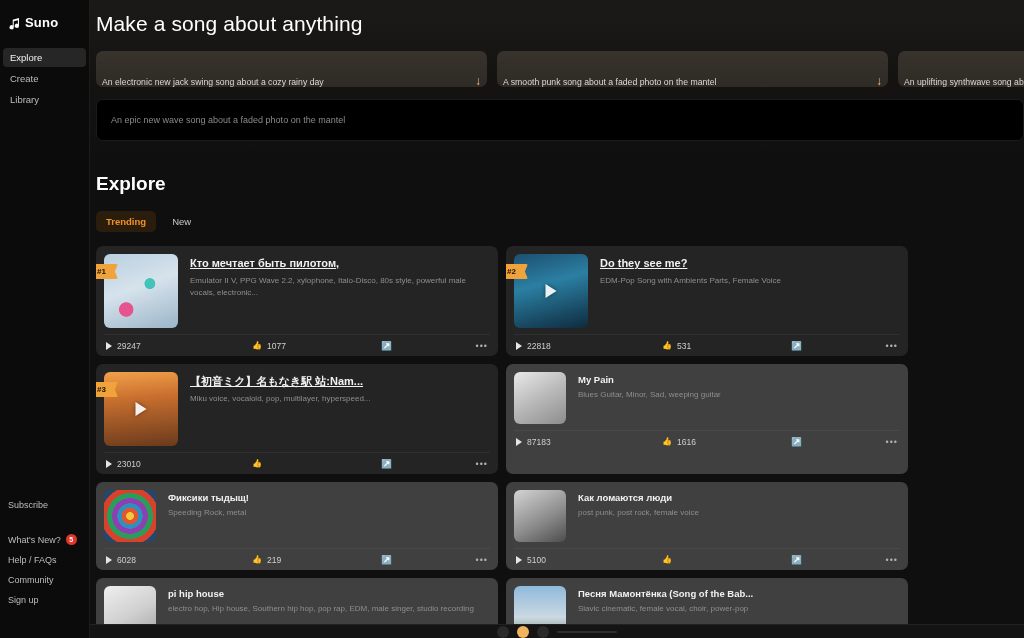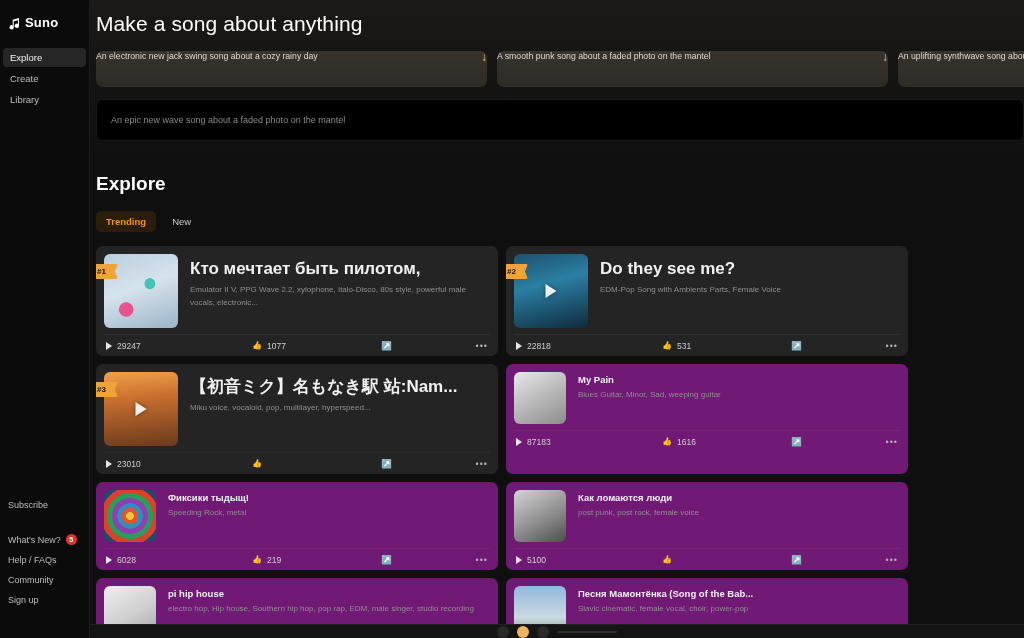--- a/index.html
+++ b/index.html
@@ -46,22 +46,22 @@
     background: linear-gradient(180deg, #1b1a18 0%, #141312 55%, #101010 100%);
   }
   .hero-title {
     font-size: 21px; font-weight: 400; color: #fff; letter-spacing: .1px;
     padding-left: 6px; margin-bottom: 15px;
   }
   .prompt-row { display: flex; gap: 10px; padding-left: 6px; margin-bottom: 12px; }
   .prompt-card {
     flex: 0 0 391px; height: 36px; border-radius: 7px;
     background: linear-gradient(180deg, #38332c 0%, #2e2a25 100%);
-    display: flex; align-items: flex-start; justify-content: space-between;
-    padding: 0 0; cursor: pointer; overflow: hidden;
+    display: flex; align-items: flex-end; justify-content: space-between;
+    padding: 0 6px; cursor: pointer; overflow: hidden;
   }
   .prompt-text { font-size: 8.7px; color: #ded9d2; white-space: nowrap; overflow: hidden; }
   .arrow-dl { color: #f5c06b; font-size: 12px; line-height: 1; }
   .big-input-wrap { padding-left: 6px; }
   .big-input {
     width: 100%; height: 42px; background: #000; border: 1px solid #1a1a1a;
     border-radius: 7px; display: flex; align-items: center; padding: 0 14px;
   }
   .big-input-ph { font-size: 9px; color: #8a8a8a; }
 
@@ -69,21 +69,21 @@
   .explore { padding: 22px 0 0 6px; }
   .explore-title { font-size: 19px; font-weight: 700; color: #fff; margin-bottom: 16px; }
   .tabs { display: flex; gap: 6px; align-items: center; margin-bottom: 14px; }
   .tab {
     font-size: 9.5px; padding: 5px 10px; border-radius: 5px; cursor: pointer; color: #c9c9c9;
   }
   .tab.active { background: #2a1d0c; color: #f0922a; font-weight: 600; }
 
   .grid { display: flex; flex-wrap: wrap; gap: 8px; }
   .song-card {
-    width: 402px; border-radius: 7px; background: #701a75;
+    width: 402px; border-radius: 7px; background: #404040;
     position: relative; overflow: hidden; cursor: pointer;
     padding: 8px 8px 0 8px;
   }
   .song-card.featured { background: #242424; }
   .song-body { display: flex; gap: 12px; }
   .art { width: 52px; height: 52px; border-radius: 6px; flex: 0 0 52px; position: relative; overflow: hidden; }
   .art.big { width: 74px; height: 74px; flex: 0 0 74px; }
   .play-overlay {
     position: absolute; left: 50%; top: 50%; transform: translate(-50%,-50%);
     width: 0; height: 0; border-left: 11px solid rgba(255,255,255,.92);
@@ -95,21 +95,21 @@
     background: #f0a33a; color: #18120a; font-size: 8px; font-weight: 700;
     padding: 3px 6px 3px 5px; border-radius: 2px;
     clip-path: polygon(0 0, 100% 0, 88% 50%, 100% 100%, 0 100%);
     min-width: 26px;
   }
   .song-meta { flex: 1 1 auto; min-width: 0; padding-top: 1px; }
   .song-title {
     font-size: 9.5px; font-weight: 700; color: #f1f1f1; line-height: 1.45;
     white-space: nowrap; overflow: hidden; text-overflow: clip;
   }
-  .song-card.featured .song-title { font-size: 17px; white-space: normal; line-height: 1.6; }
+  .song-card.featured .song-title { font-size: 11px; white-space: normal; line-height: 1.6; text-decoration: underline; }
   .song-tags { font-size: 8px; color: #8e8e8e; line-height: 1.55; margin-top: 2px; }
   .song-footer {
     display: flex; align-items: center; margin-top: 6px;
     border-top: 1px solid rgba(255,255,255,.05);
     height: 22px; padding: 0 2px; font-size: 8.5px; color: #cfcfcf;
   }
   .stat { display: flex; align-items: center; gap: 5px; }
   .stat.plays { width: 170px; }
   .stat.likes { width: 150px; }
   .icon-play {

